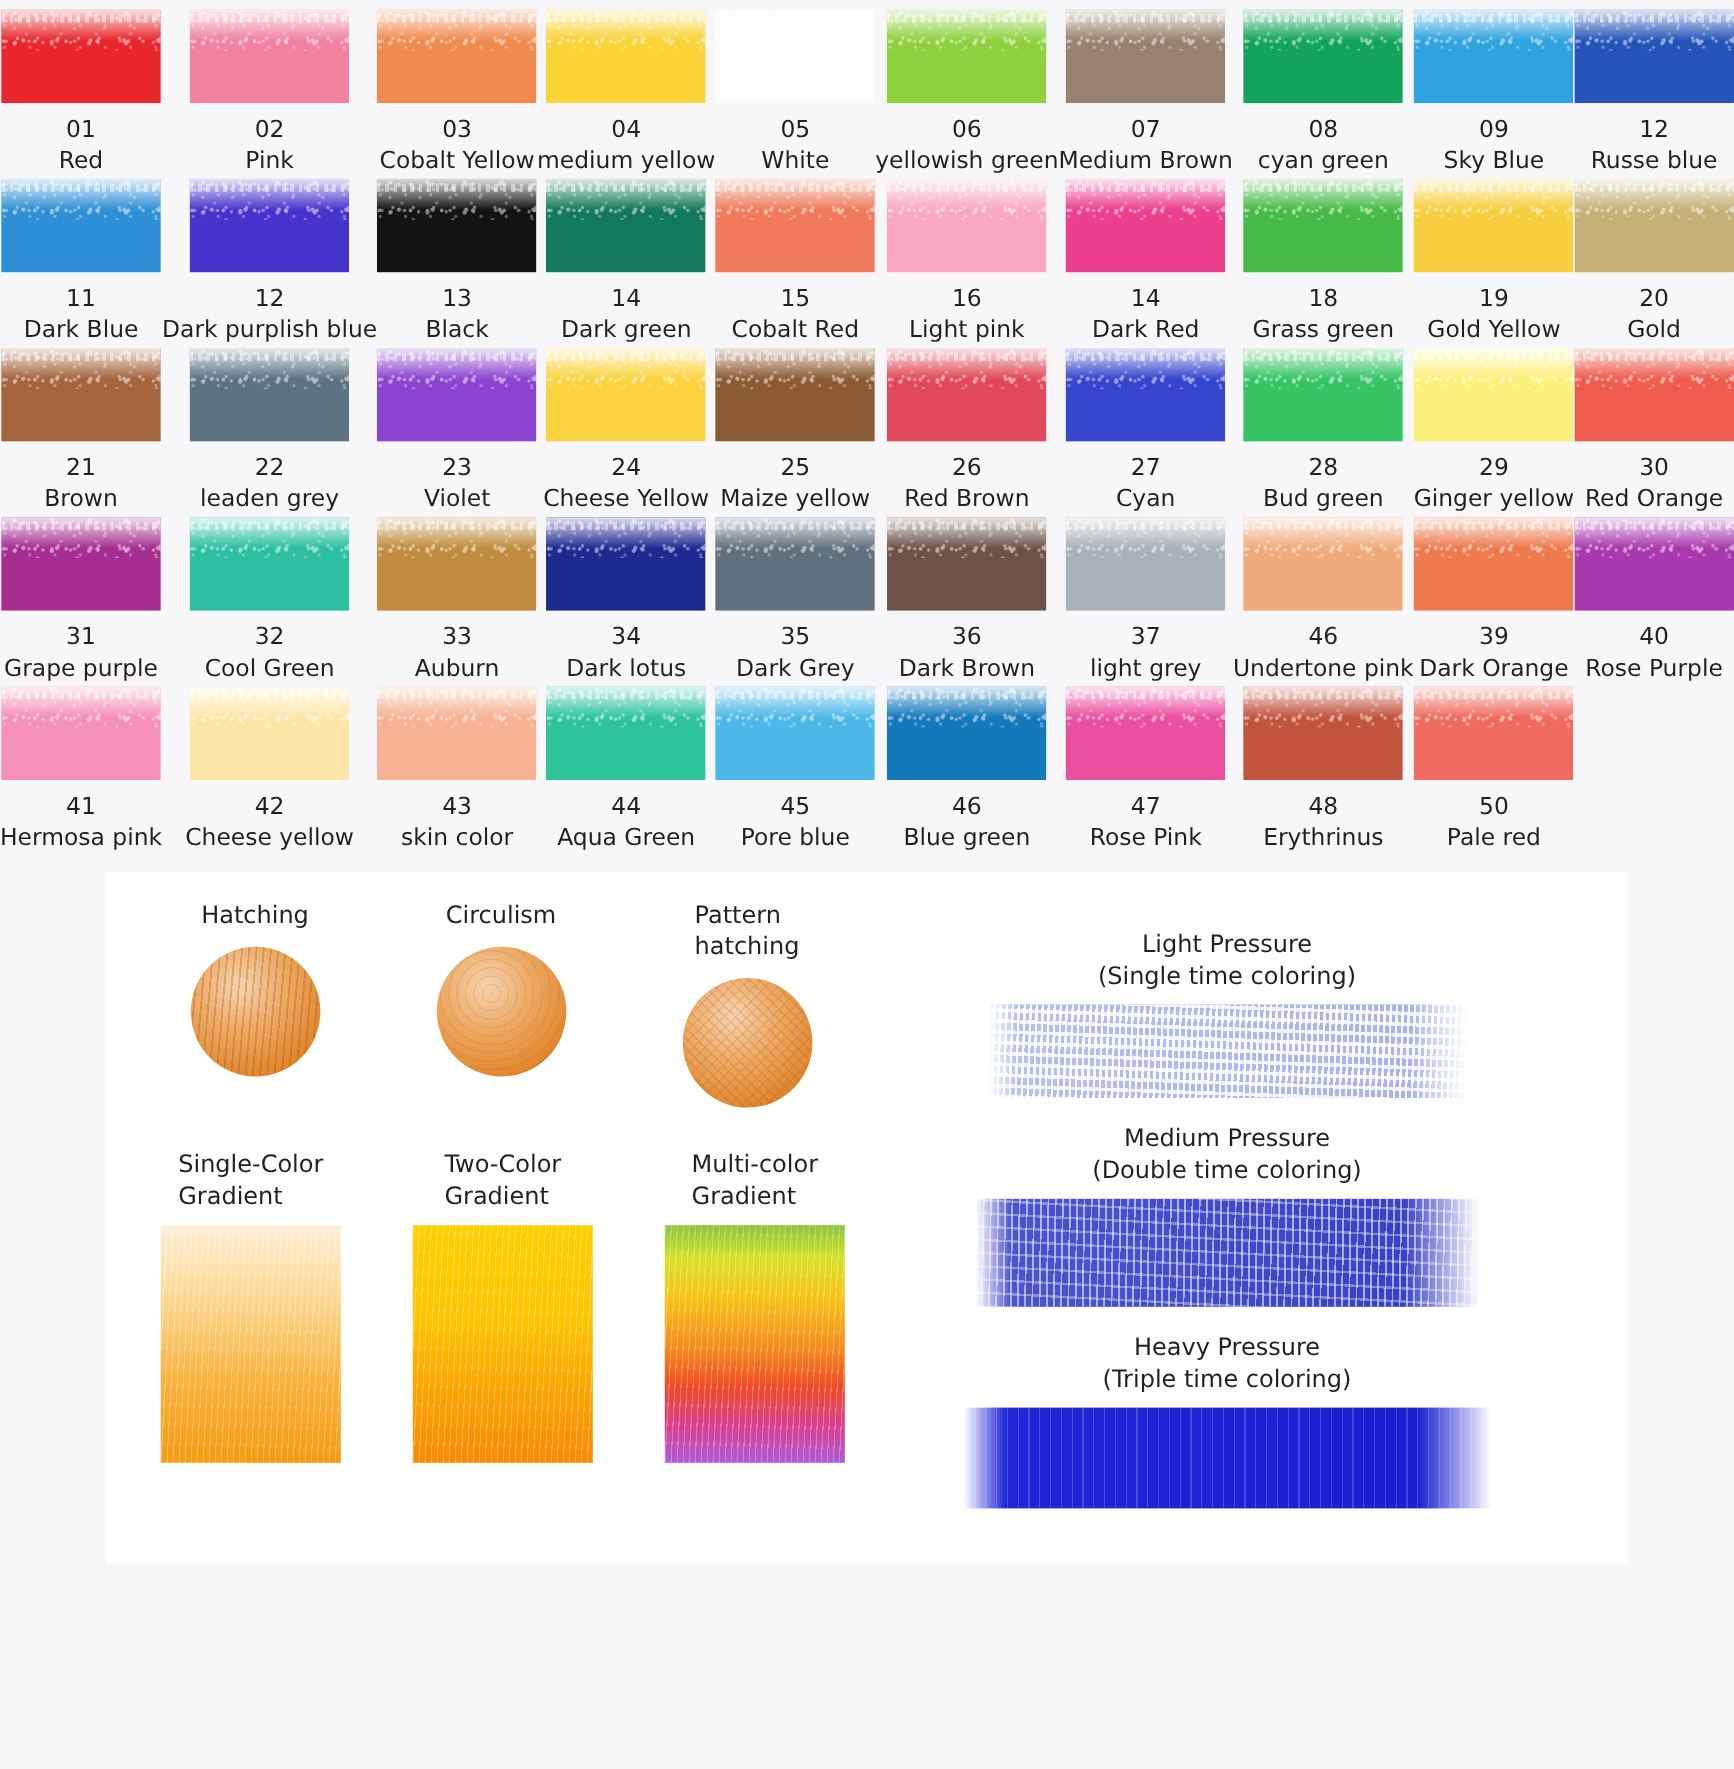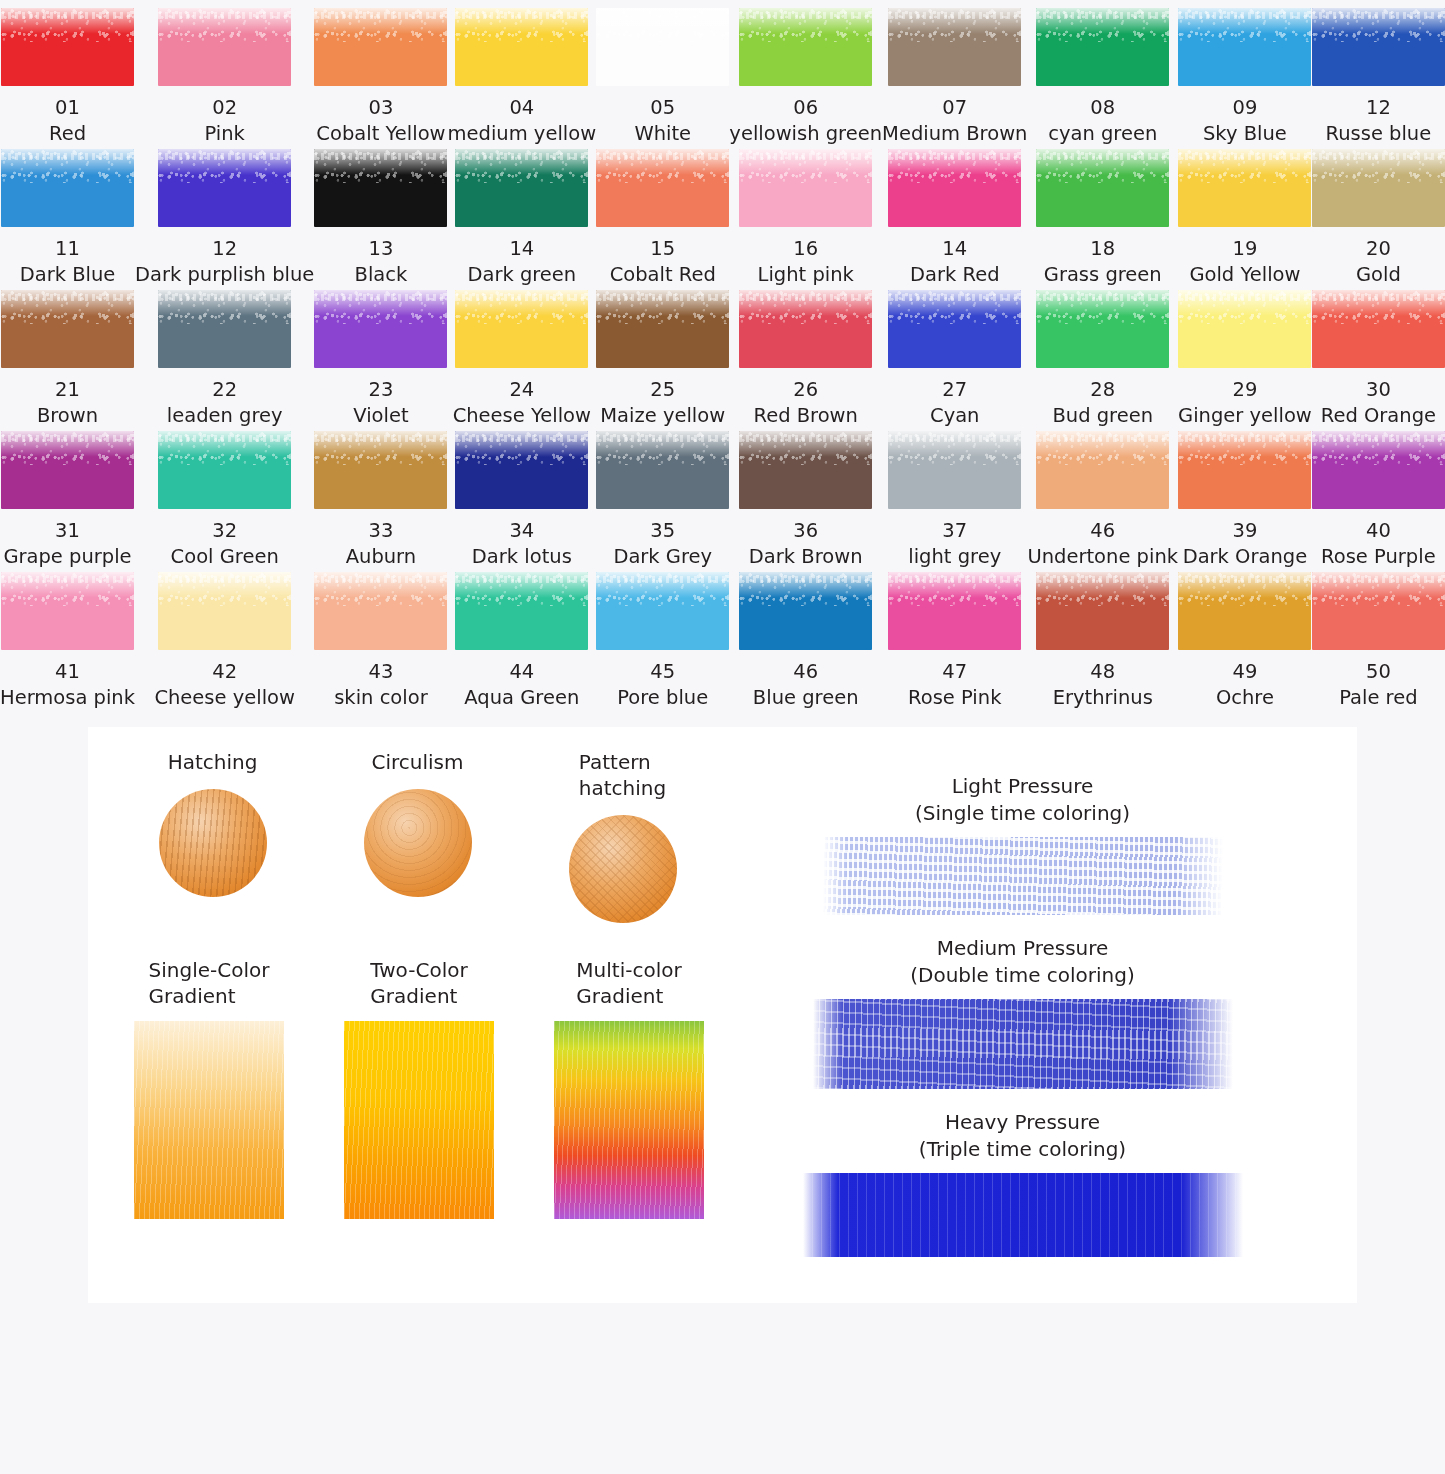--- a/index.html
+++ b/index.html
@@ -709,30 +709,20 @@
         <div class="base" style="background: rgb(194, 84, 63);"></div>
         <div class="fade-top"></div>
         <div class="speck"></div>
         <div class="streak"></div>
       </div>
       <div class="swatch-num">48</div>
       <div class="swatch-name">Erythrinus</div>
     </div>
     <div class="swatch-cell">
       <div class="swatch-chip">
-        <div class="base" style="background: rgb(223, 161, 43);"></div>
-        <div class="fade-top"></div>
-        <div class="speck"></div>
-        <div class="streak"></div>
-      </div>
-      <div class="swatch-num">49</div>
-      <div class="swatch-name">Ochre</div>
-    </div>
-    <div class="swatch-cell">
-      <div class="swatch-chip">
         <div class="base" style="background: rgb(239, 107, 95);"></div>
         <div class="fade-top"></div>
         <div class="speck"></div>
         <div class="streak"></div>
       </div>
       <div class="swatch-num">50</div>
       <div class="swatch-name">Pale red</div>
     </div>
   </div>
 

